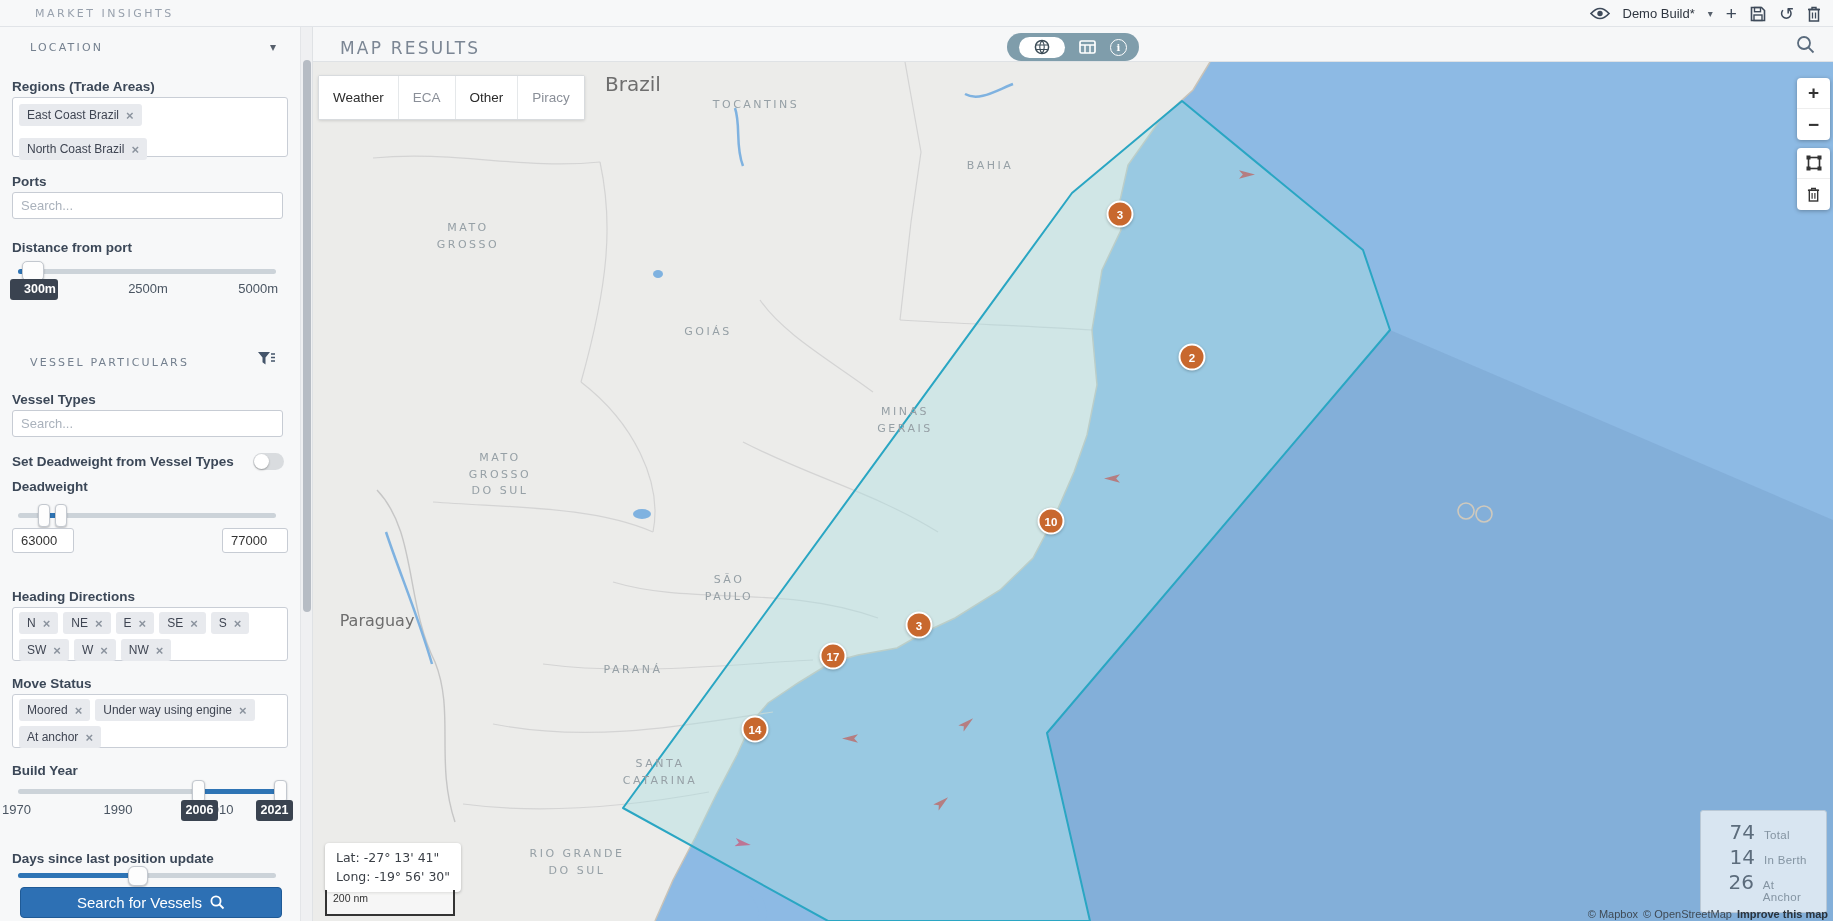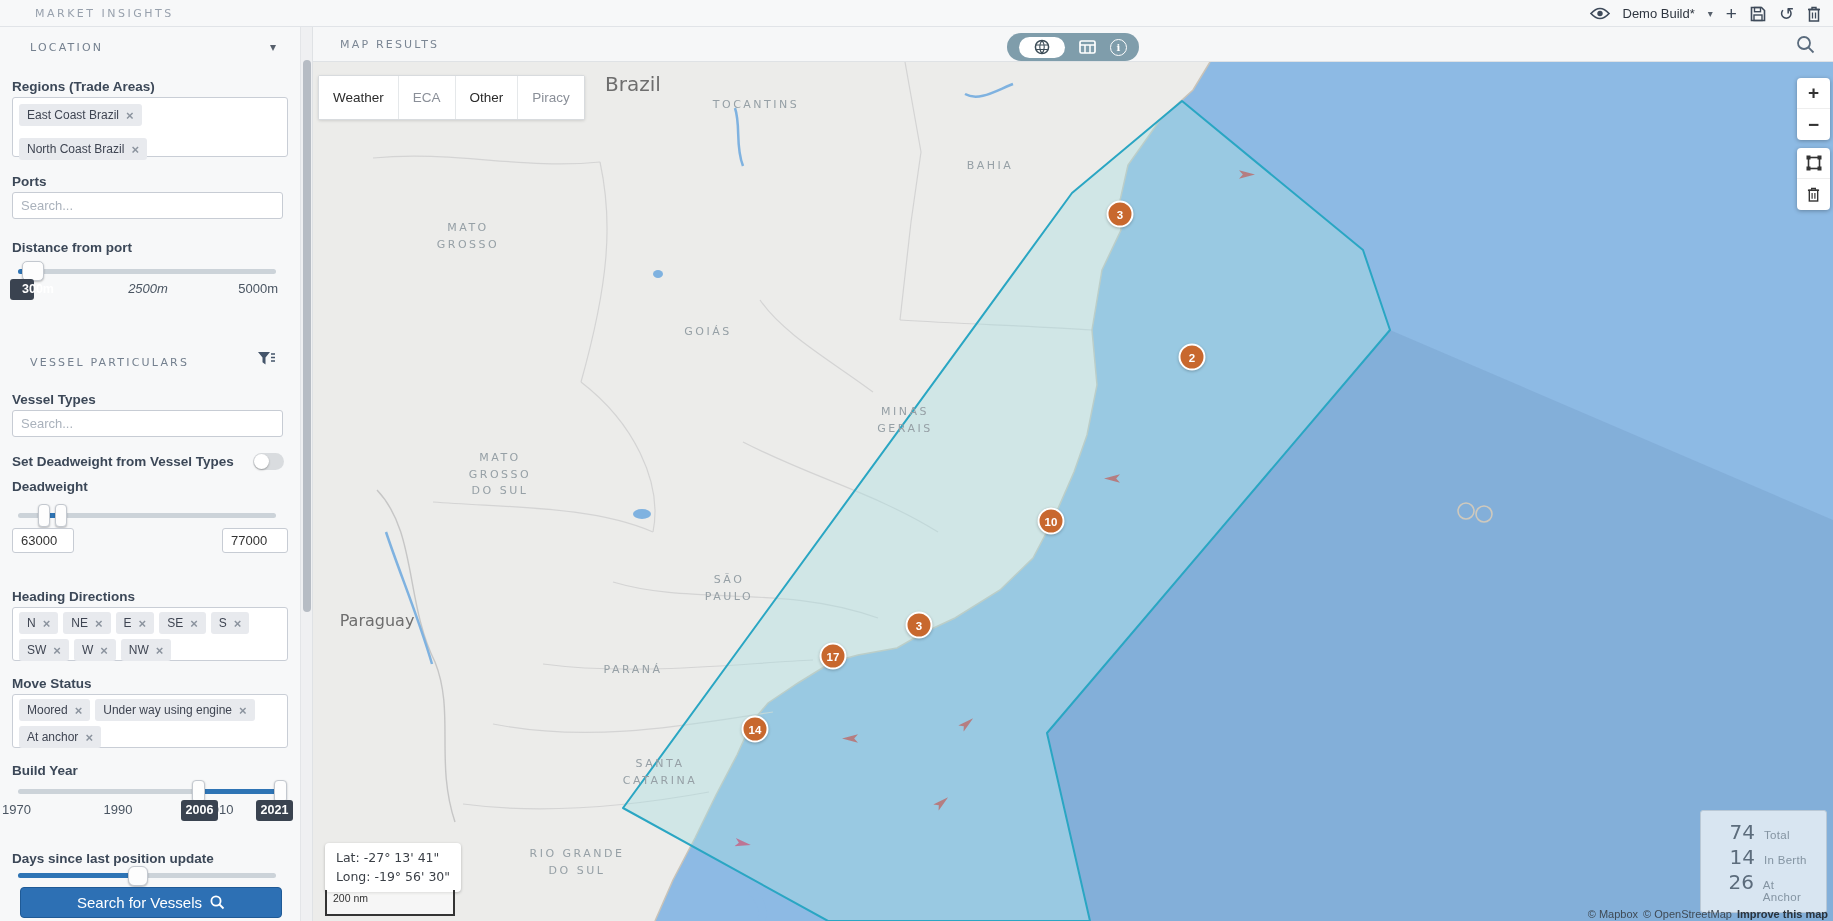--- a/index.html
+++ b/index.html
@@ -50,21 +50,21 @@
                 display:flex; align-items:center; justify-content:center; gap:8px; cursor:pointer; }
   .sb-scrollbar { position:absolute; left:300px; top:27px; width:13px; height:894px;
                   background:#eff0f2; border-left:1px solid #e3e5e8; border-right:1px solid #dfe2e5; }
   .sb-thumb { position:absolute; left:2px; top:33px; width:8px; height:552px; background:#b6bcc4;
               border-radius:4px; cursor:pointer; }
 
   
   .map-panel { position:absolute; left:313px; top:27px; width:1520px; height:894px; }
   .map-header { position:absolute; left:0; top:0; width:1520px; height:35px; background:#f6f7f8;
                 border-bottom:1px solid #dfe2e5; z-index:30; }
-  .map-title { position:absolute; left:27px; top:11px; font-size:11px; letter-spacing:2.2px;
+  .map-title { position:absolute; left:27px; top:11px; font-size:17px; letter-spacing:2.2px;
                color:#7b8694; font-family:"DejaVu Sans", sans-serif; }
   .pill-toolbar { position:absolute; left:50%; transform:translateX(-50%); top:6px; height:28px;
                   background:#7f9dab; border-radius:15px; display:flex; align-items:center;
                   gap:14px; padding:0 12px; z-index:35; }
   .pill-btn { display:flex; align-items:center; justify-content:center; cursor:pointer; }
   .pill-btn.sel { background:#fff; border-radius:11px; width:46px; height:21px; }
   .hdr-search { position:absolute; right:18px; top:8px; cursor:pointer; }
 
   .map-body { position:absolute; left:0; top:35px; width:1520px; height:859px; overflow:hidden;
               background:#ececea; }
@@ -170,23 +170,23 @@
     </div>
 
     <div class="sb-label" style="left:12px; top:147px;">Ports</div>
     <input class="sb-input" style="left: 12px; top: 165px; width: 271px;" placeholder="Search...">
 
     <div class="sb-label" style="left:12px; top:213px;">Distance from port</div>
     <div class="track" style="left:18px; top:242px; width:258px;"></div>
     <div class="track-fill" style="left:18px; top:242px; width:12px;"></div>
     <div class="handle" style="left:22px; top:234px; width:22px; height:20px;"></div>
     <div class="tick" style="left:14px; top:254px;">0m</div>
-    <div class="tick" style="left:120px; top:254px; width:56px; text-align:center;font-style:italic;">2500m</div>
+    <div class="tick" style="left:120px; top:254px; width:56px; text-align:center;">2500m</div>
     <div class="tick" style="left:230px; top:254px; width:48px; text-align:right;">5000m</div>
-    <div class="dark-badge" style="left:10px; top:252px; width:24px;padding-left:12px;">300m</div>
+    <div class="dark-badge" style="left:10px; top:252px; width:48px;padding-left:12px;">300m</div>
 
     <div class="sb-section-header" style="left:30px; top:329px;">VESSEL PARTICULARS</div>
     <span style="position:absolute; left:258px; top:325px;">
       <svg class="ic" width="17" height="15" viewBox="0 0 17 15">
           <path d="M0,0 h12 l-4.5,5.5 v7 l-3,-2.2 v-4.8 z" fill="#44546a"></path>
           <path d="M13,2 h4 M13,5.5 h4 M13,9 h4" stroke="#44546a" stroke-width="1.6"></path>
         </svg>
     </span>
 
     <div class="sb-label" style="left:12px; top:365px;">Vessel Types</div>

